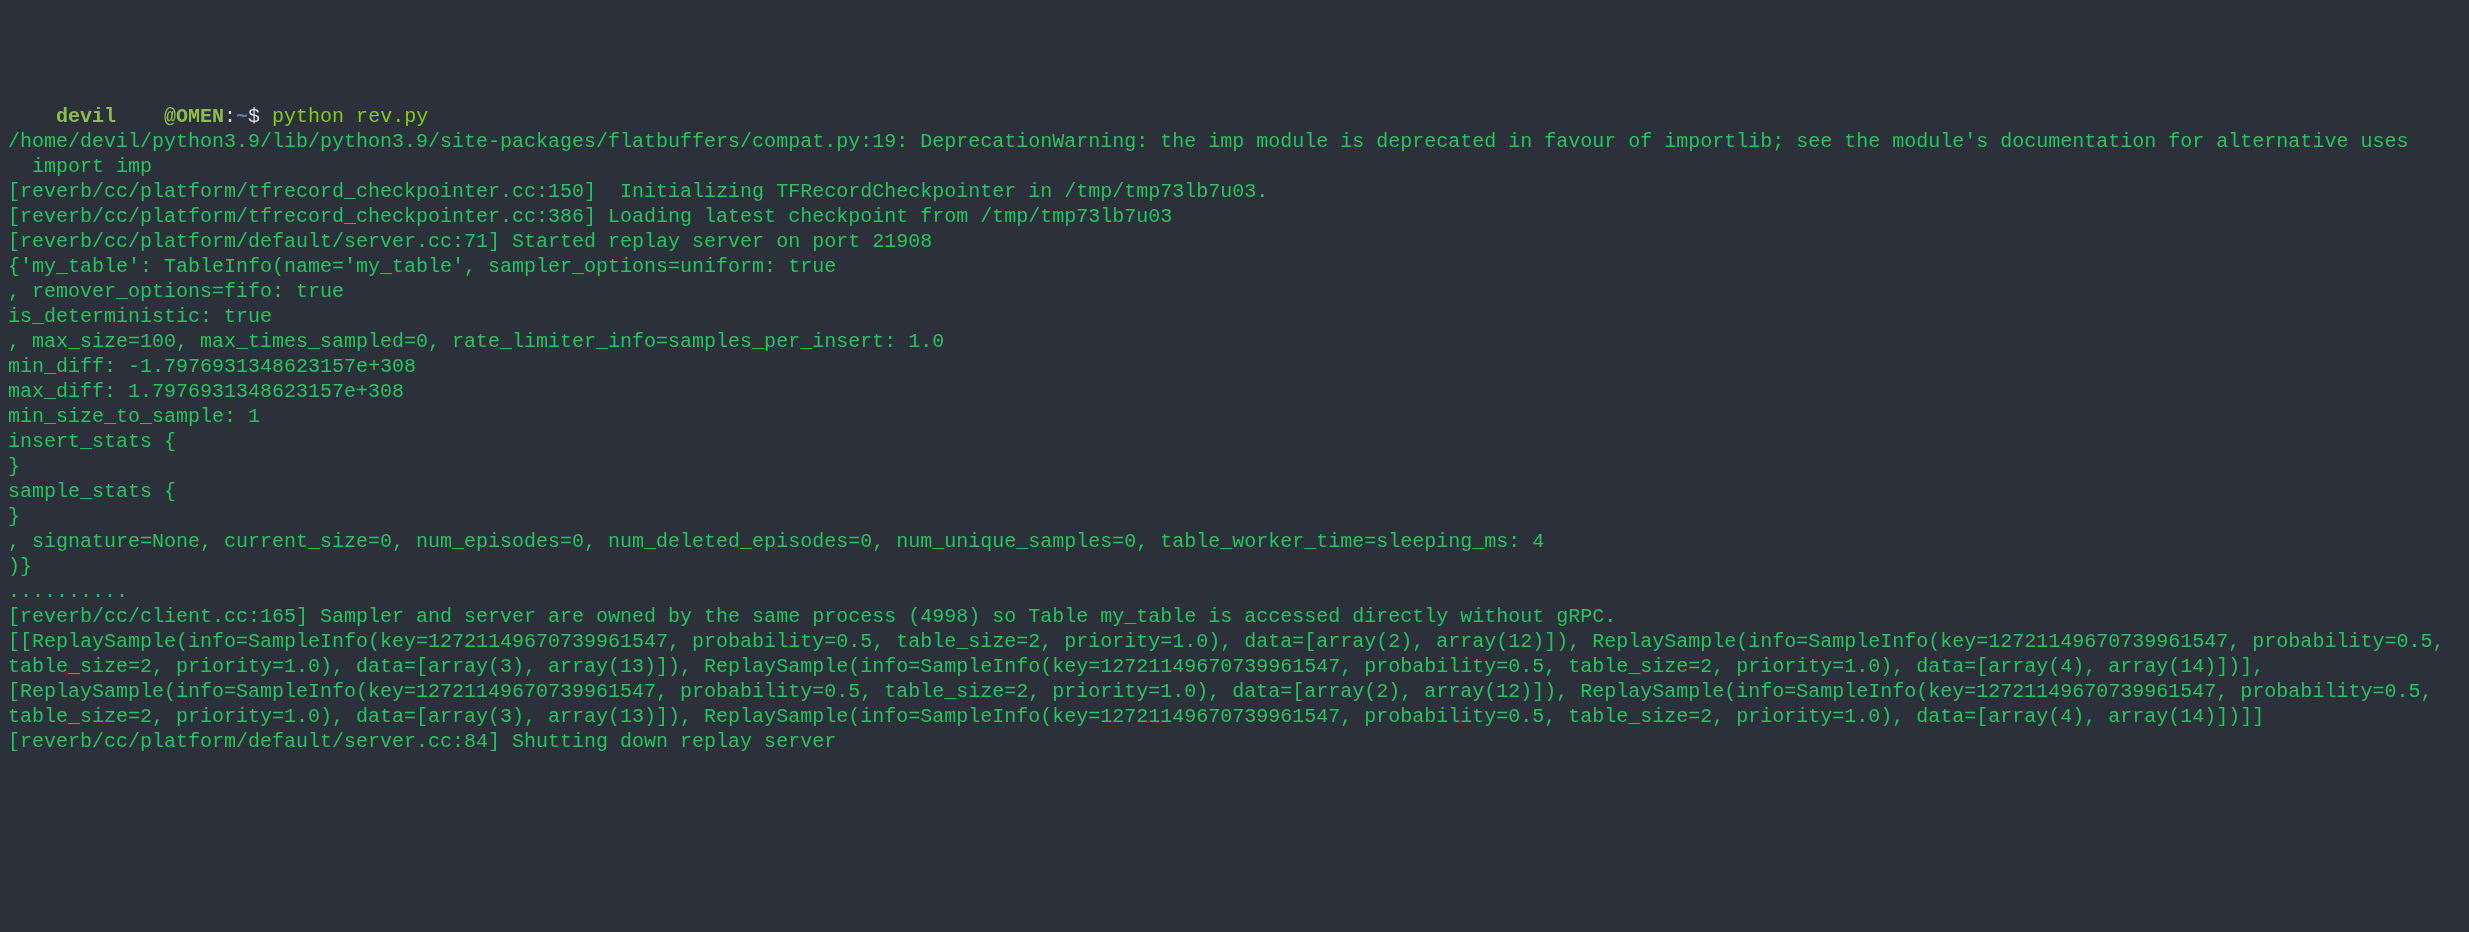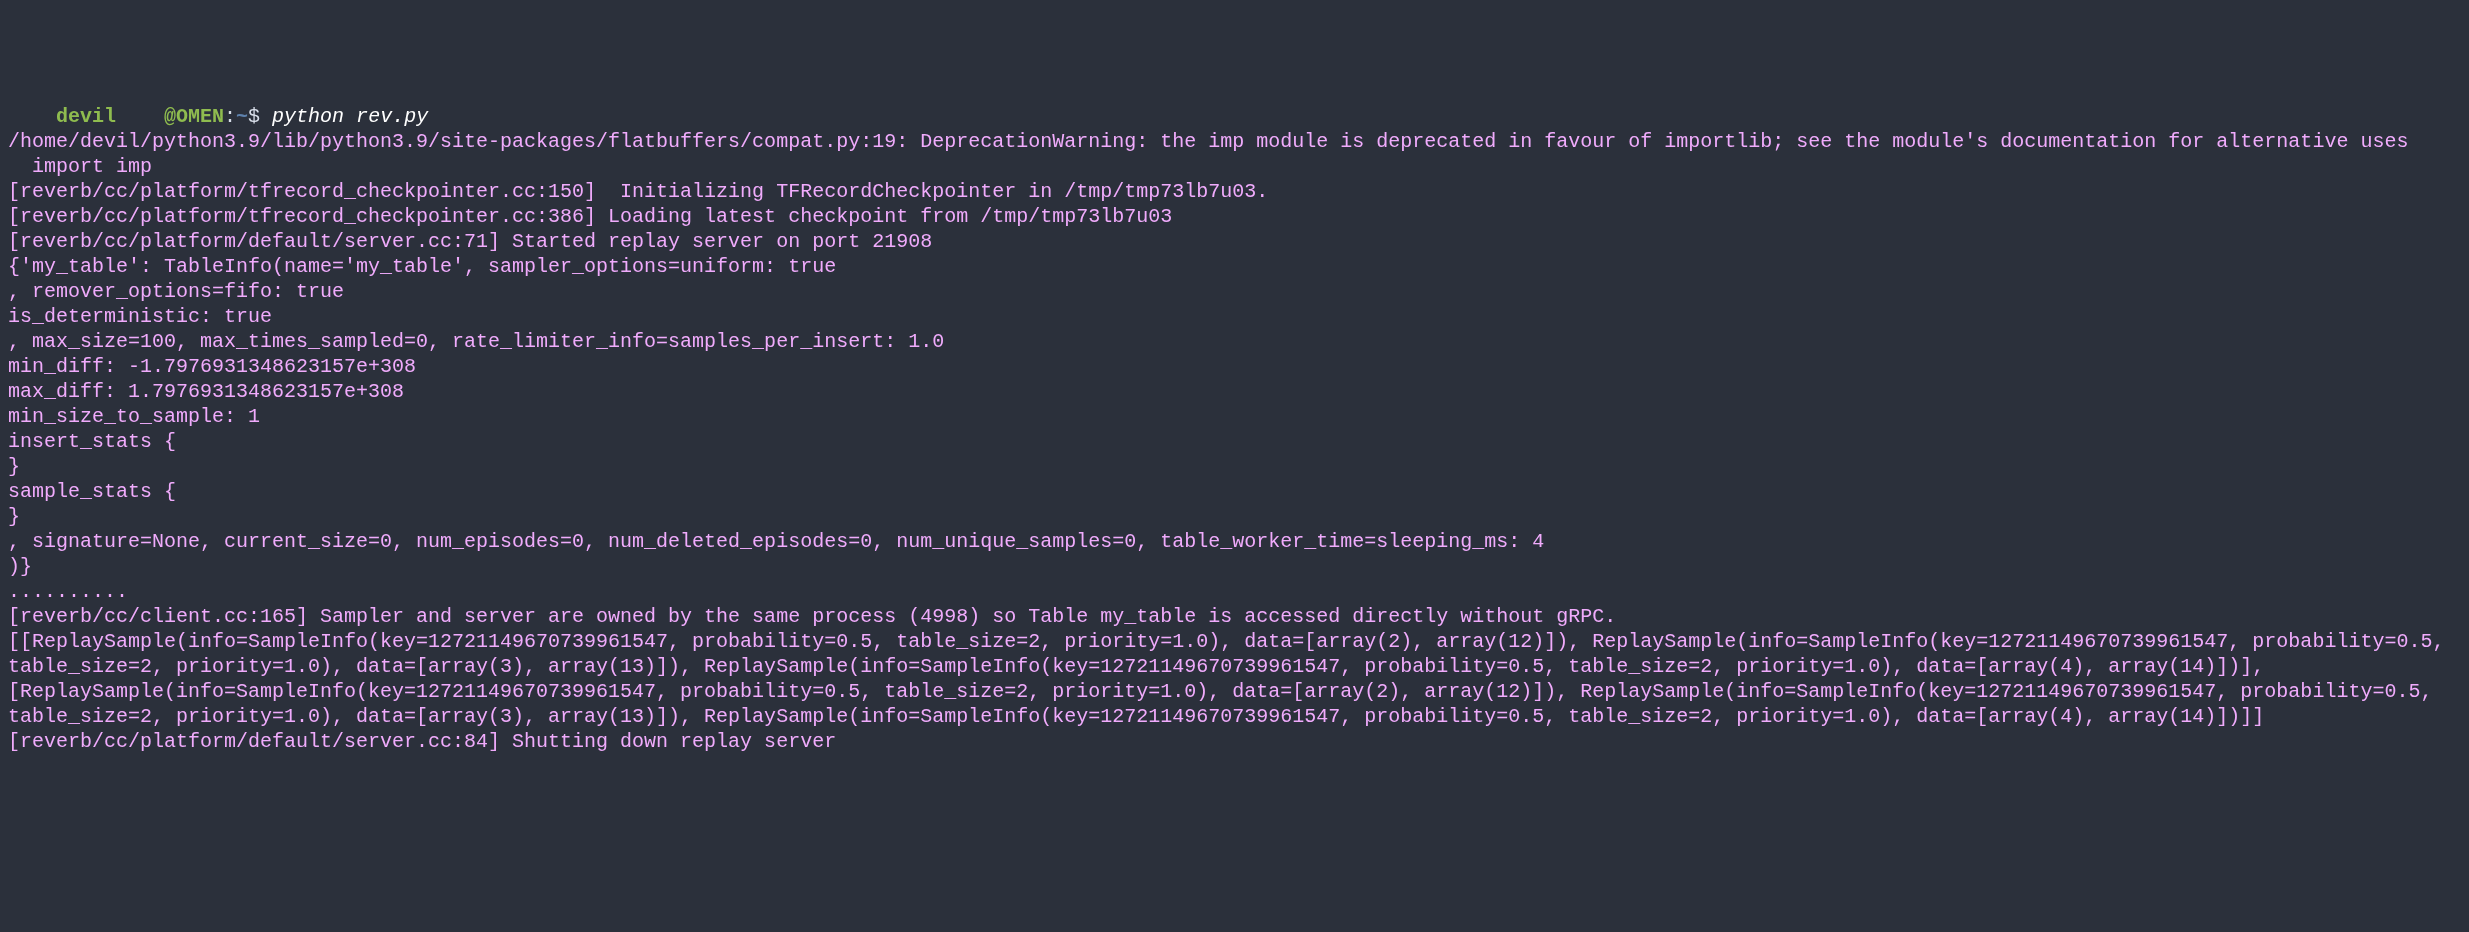--- a/index.html
+++ b/index.html
@@ -31,25 +31,24 @@
       color: #d8dee9;
     }
     .prompt-path {
       color: #5e81ac;
       font-weight: bold;
     }
     .prompt-dollar {
       color: #d8dee9;
     }
     .command {
-      color: #ffffff;
-      font-style: italic;
+      color: #84cc16;
     }
     .output-line {
-      color: #f0abfc;
+      color: #22c55e;
     }
     .terminal-line {
       display: block;
     }
   </style>
 </head>
 <body>
 
 
 

